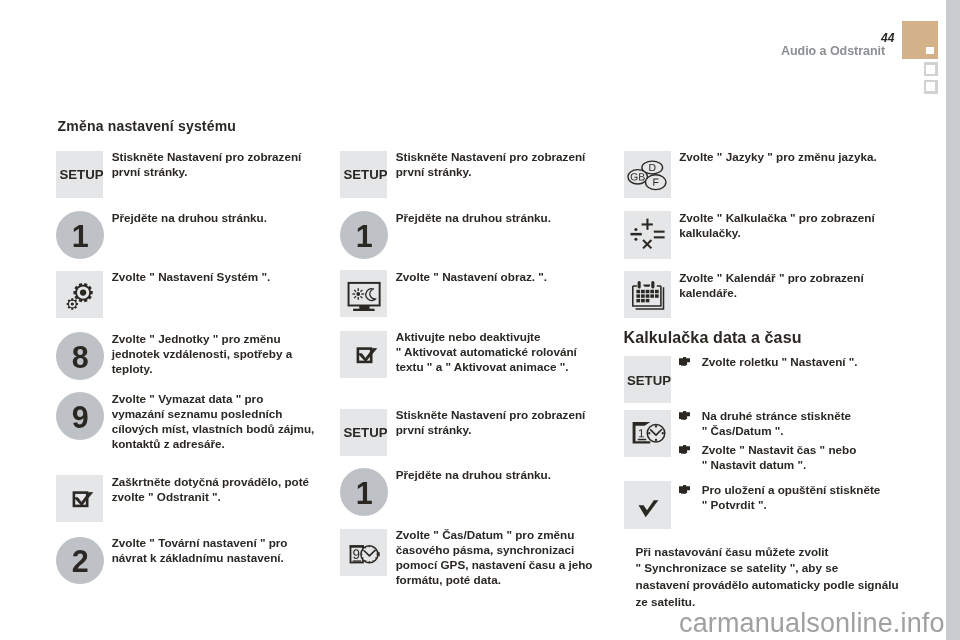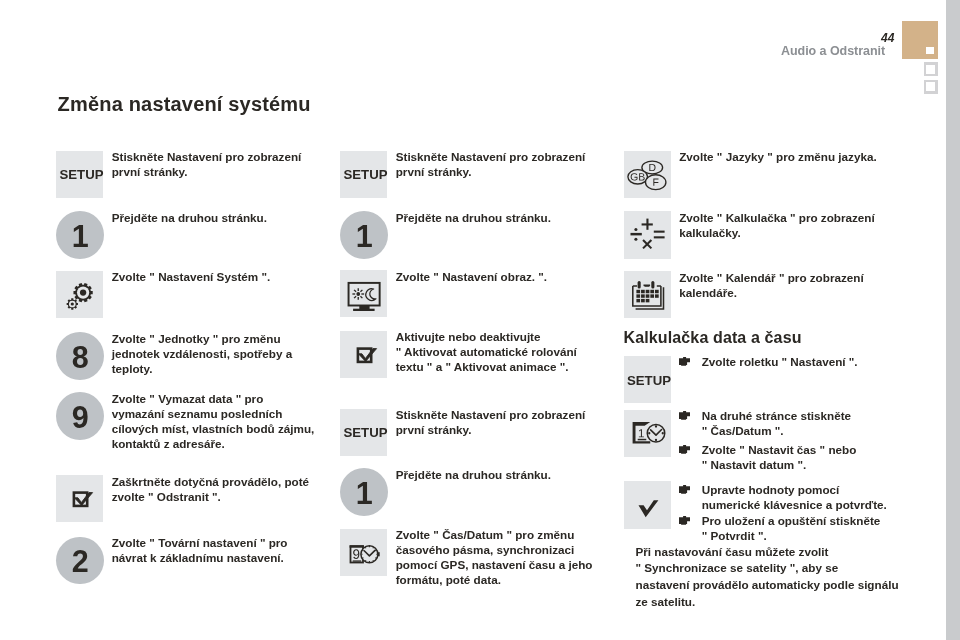--- a/index.html
+++ b/index.html
@@ -12,21 +12,21 @@
   .pagenum{position:absolute;left:881px;top:32px;font-size:12px;font-weight:bold;font-style:italic;color:#2b2824;line-height:12px;}
   .hdr-title{position:absolute;left:781px;top:44.5px;width:114px;font-size:12.5px;font-weight:bold;color:#8c8f93;letter-spacing:-0.05px;line-height:13px;}
   .tab-main{position:absolute;left:902px;top:20.5px;width:36px;height:38px;background:#d3b289;}
   .tab-main .dot{position:absolute;left:24px;top:26px;width:8px;height:7.5px;background:#fff;}
   .tab-s{position:absolute;left:923.5px;width:14.5px;height:14px;background:#d2d2d4;}
   .tab-s .in{position:absolute;left:2.6px;top:2.5px;width:9.3px;height:9px;background:#fff;}
   .tab-s1{top:62.2px;}
   .tab-s2{top:79.6px;}
 
   
-  .maintitle{position:absolute;left:57.6px;top:95px;font-size:20px;font-weight:bold;color:#2b2824;letter-spacing:0.18px;line-height:19px;}
+  .maintitle{position:absolute;left:57.6px;top:117px;font-size:14px;font-weight:bold;color:#2b2824;letter-spacing:0.18px;line-height:19px;}
   .sectitle{position:absolute;font-size:16px;font-weight:bold;color:#2b2824;letter-spacing:0.13px;line-height:16px;}
 
   
   .col{position:absolute;}
   .col1{left:56px;top:150.5px;width:260px;}
   .col2{left:340px;top:150.5px;width:260px;}
   .col3{left:623.5px;top:150.5px;width:265px;}
 
   .row{position:relative;}
   .ic{position:absolute;left:0;top:0;width:47.3px;height:47.3px;background:#e4e6e8;}
@@ -315,29 +315,26 @@
 " Nastavit datum ".</span></div>
         </div>
       </div>
       <div class="row" style="position: absolute; top: 330.8px; left: 0px; right: 0px;">
         <div class="ic">
           <svg width="47.3" height="47.3" viewBox="0 0 47.3 47.3">
     <path d="M14.5 24.2 L19.6 24.2 L23.0 29.3 L29.8 19.3 L34.4 19.3 L21.7 36.2 Z" fill="#2b2824"></path>
   </svg>
         </div>
         <div class="bl" style="top: 0.85px;">
-          <div class="bitem" style="margin-bottom: 0.7px;"><span class="bullet"><svg width="11.1" height="8.8" viewBox="0 0 11.1 8.8">
-                <path d="M4.1 0 L7.1 0 L7.1 1.2 L11.1 1.2 L11.1 5.2 L8.1 5.2 L8.1 8.0 L7.1 8.0 L7.1 8.8 L2.1 8.8 L2.1 8.0 L0 8.0 L0 1.2 L4.1 1.2 Z" fill="#2b2824"></path>
-              </svg></span><span>Upravte hodnoty pomocí
-numerické klávesnice a potvrďte.</span></div>
           <div class="bitem" style="margin-bottom: 19px;"><span class="bullet"><svg width="11.1" height="8.8" viewBox="0 0 11.1 8.8">
                 <path d="M4.1 0 L7.1 0 L7.1 1.2 L11.1 1.2 L11.1 5.2 L8.1 5.2 L8.1 8.0 L7.1 8.0 L7.1 8.8 L2.1 8.8 L2.1 8.0 L0 8.0 L0 1.2 L4.1 1.2 Z" fill="#2b2824"></path>
               </svg></span><span>Pro uložení a opuštění stiskněte
 " Potvrdit ".</span></div>
         </div>
       </div>
       <div class="note" style="left: 12px; top: 393px; width: 262px;">Při nastavování času můžete zvolit
 " Synchronizace se satelity ", aby se
 nastavení provádělo automaticky podle signálu
 ze satelitu.</div>
     </div>
 
+  <div class="wm">carmanualsonline.info</div>
 </div>
 
 </body></html>

